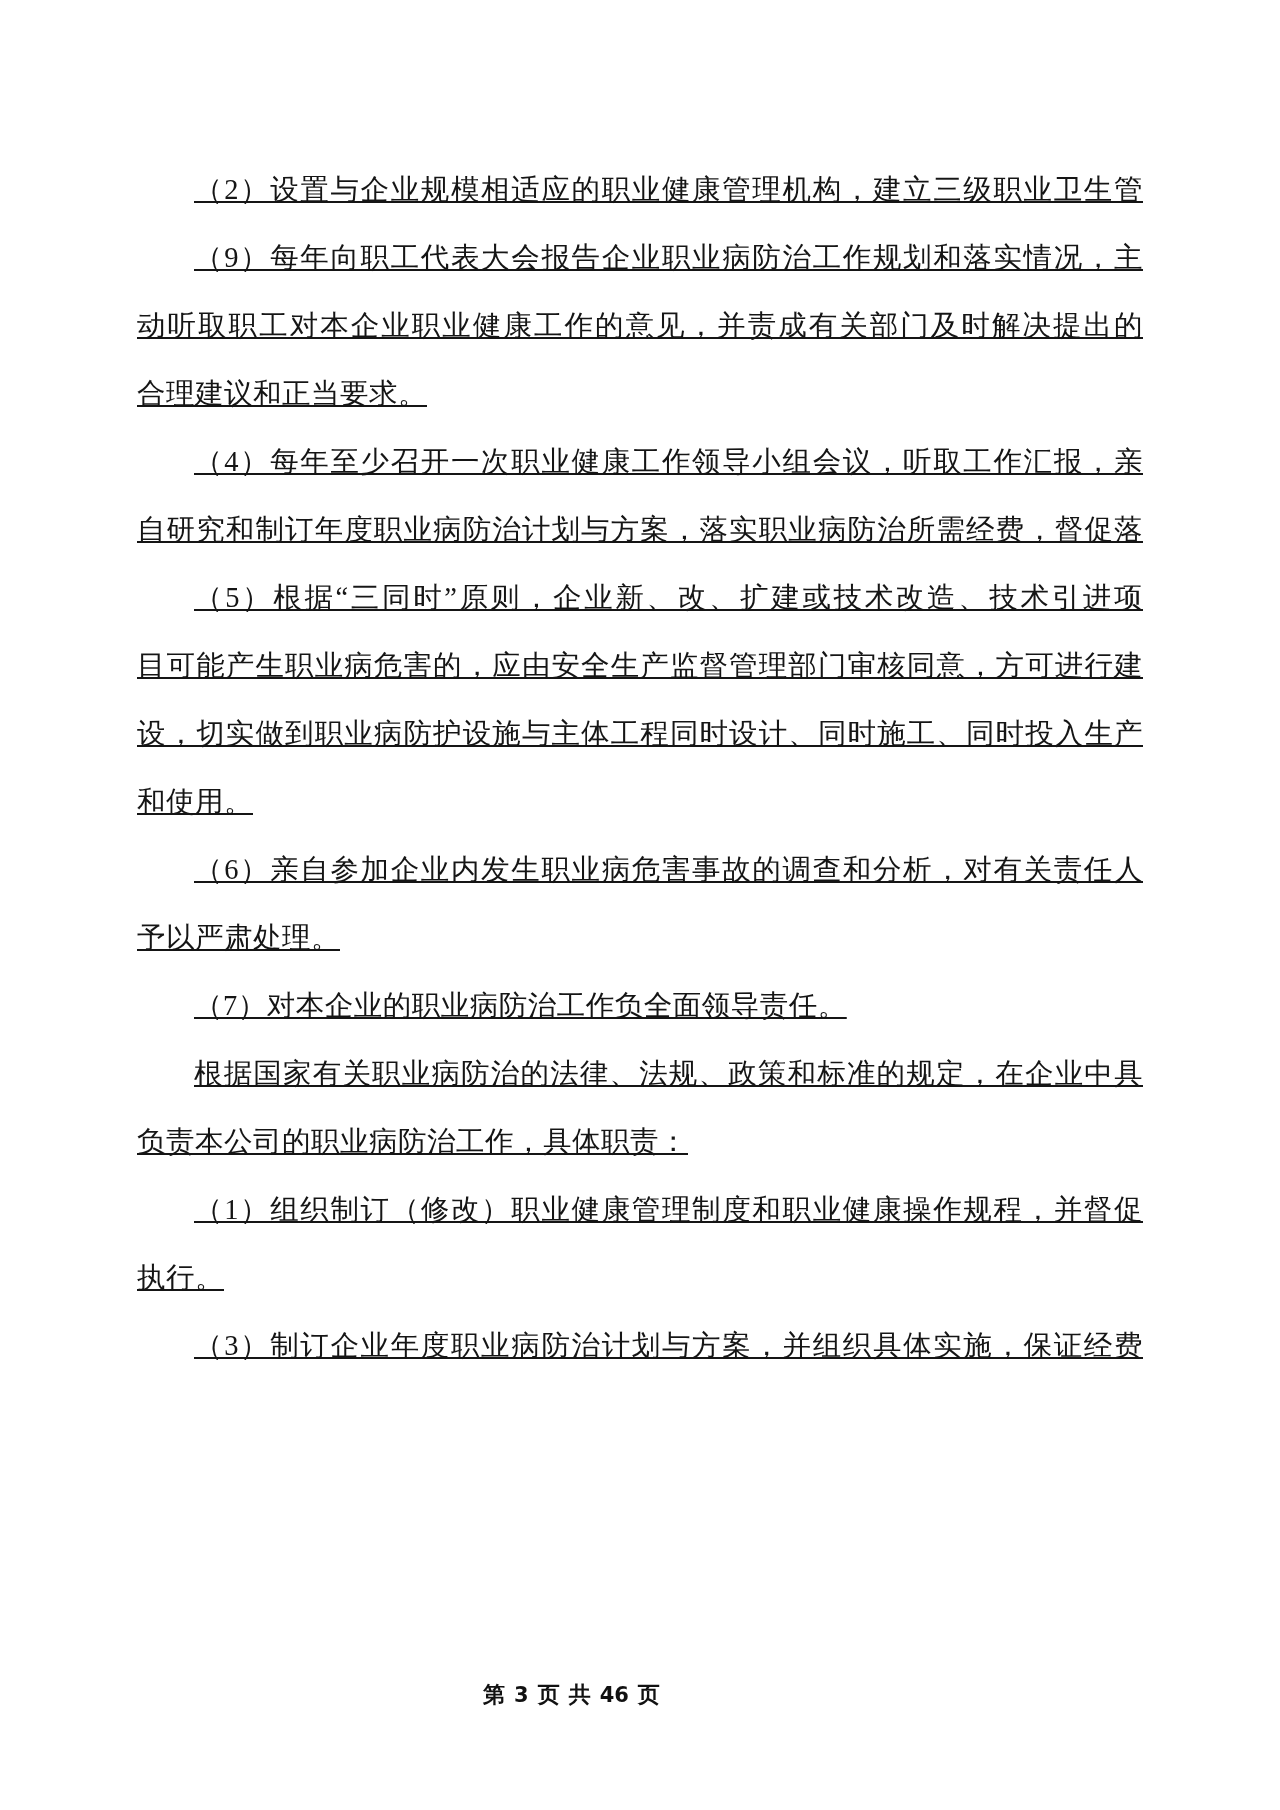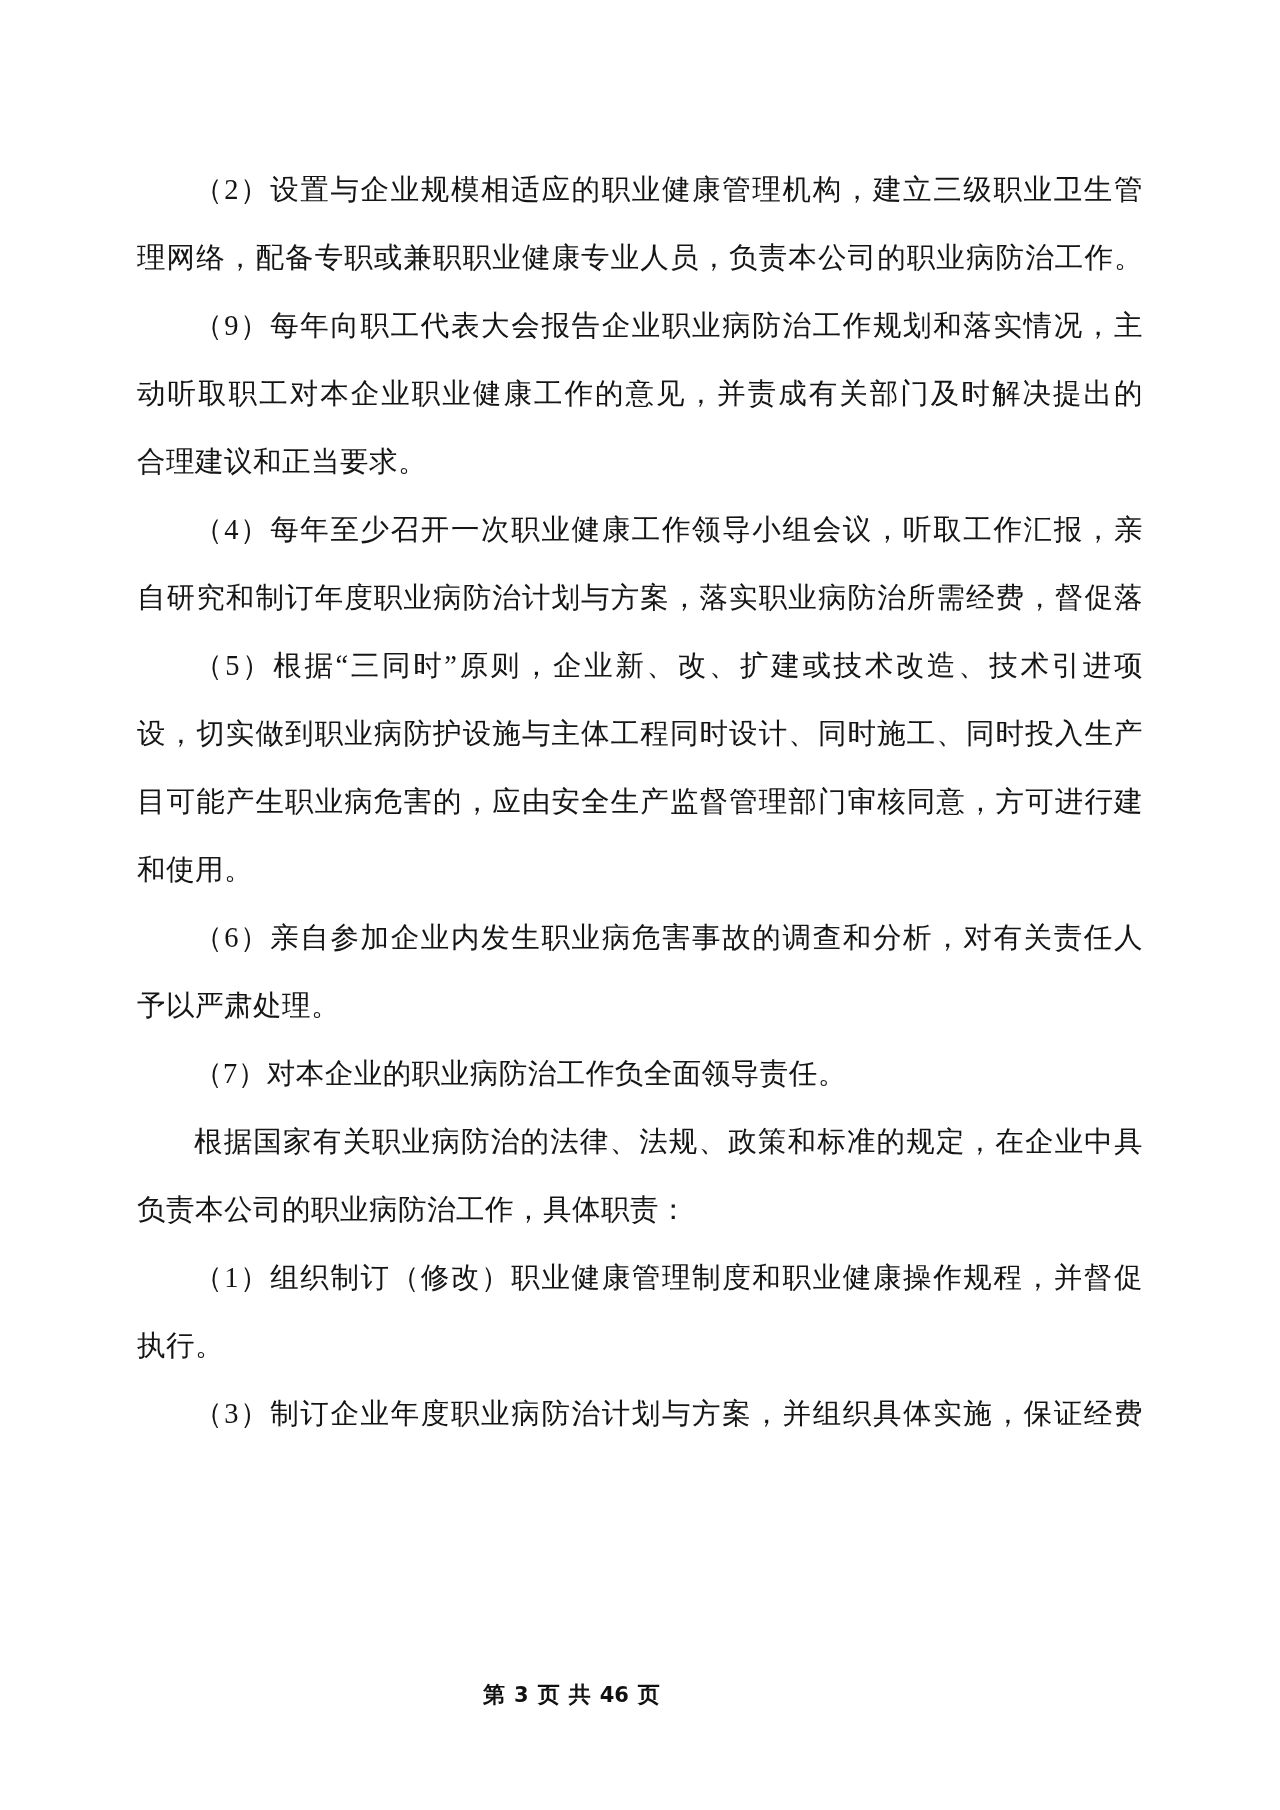--- a/index.html
+++ b/index.html
@@ -21,20 +21,21 @@
     left: 137px;
     top: 156px;
     width: 1006px;
     font-size: 28.5px;
   }
   .line {
     height: 68px;
     line-height: 68px;
     white-space: nowrap;
     letter-spacing: 0.5px;
+    text-decoration: underline;
   }
   .line.indent {
     text-indent: 57px;
   }
   .line.fill {
     text-align: justify;
     text-align-last: justify;
   }
   .footer {
     position: absolute;
@@ -53,29 +54,28 @@
     font-weight: bold;
   }
 </style>
 </head>
 <body>
 
 <div class="page">
 
   <div class="content">
       <div class="line indent fill">（2）设置与企业规模相适应的职业健康管理机构，建立三级职业卫生管</div>
-      <div class="line fill">理网络，配备专职或兼职职业健康专业人员，负责本公司的职业病防治工作。</div>
       <div class="line indent fill">（9）每年向职工代表大会报告企业职业病防治工作规划和落实情况，主</div>
       <div class="line fill">动听取职工对本企业职业健康工作的意见，并责成有关部门及时解决提出的</div>
       <div class="line">合理建议和正当要求。</div>
       <div class="line indent fill">（4）每年至少召开一次职业健康工作领导小组会议，听取工作汇报，亲</div>
       <div class="line fill">自研究和制订年度职业病防治计划与方案，落实职业病防治所需经费，督促落</div>
       <div class="line indent fill">（5）根据“三同时”原则，企业新、改、扩建或技术改造、技术引进项</div>
+      <div class="line fill">目可能产生职业病危害的，应由安全生产监督管理部门审核同意，方可进行建</div>
       <div class="line fill">设，切实做到职业病防护设施与主体工程同时设计、同时施工、同时投入生产</div>
-      <div class="line fill">目可能产生职业病危害的，应由安全生产监督管理部门审核同意，方可进行建</div>
       <div class="line">和使用。</div>
       <div class="line indent fill">（6）亲自参加企业内发生职业病危害事故的调查和分析，对有关责任人</div>
       <div class="line">予以严肃处理。</div>
       <div class="line indent">（7）对本企业的职业病防治工作负全面领导责任。</div>
       <div class="line indent fill">根据国家有关职业病防治的法律、法规、政策和标准的规定，在企业中具</div>
       <div class="line">负责本公司的职业病防治工作，具体职责：</div>
       <div class="line indent fill">（1）组织制订（修改）职业健康管理制度和职业健康操作规程，并督促</div>
       <div class="line">执行。</div>
       <div class="line indent fill">（3）制订企业年度职业病防治计划与方案，并组织具体实施，保证经费</div>
     </div>

